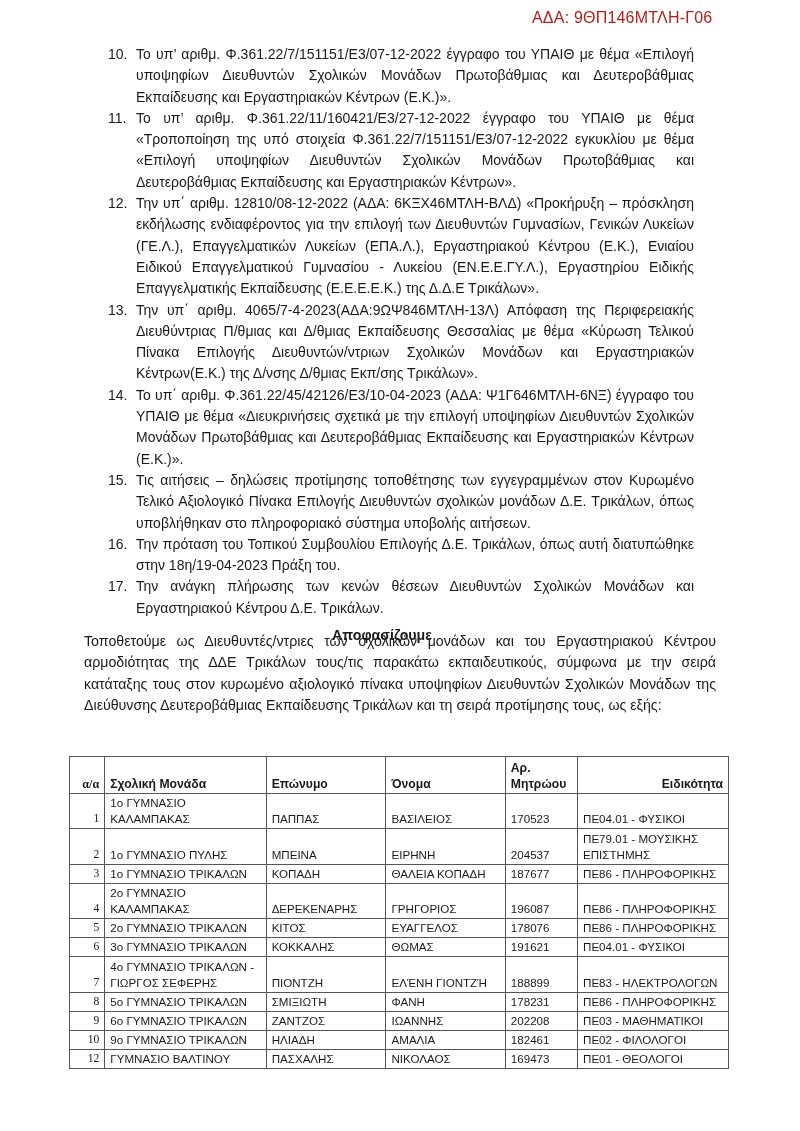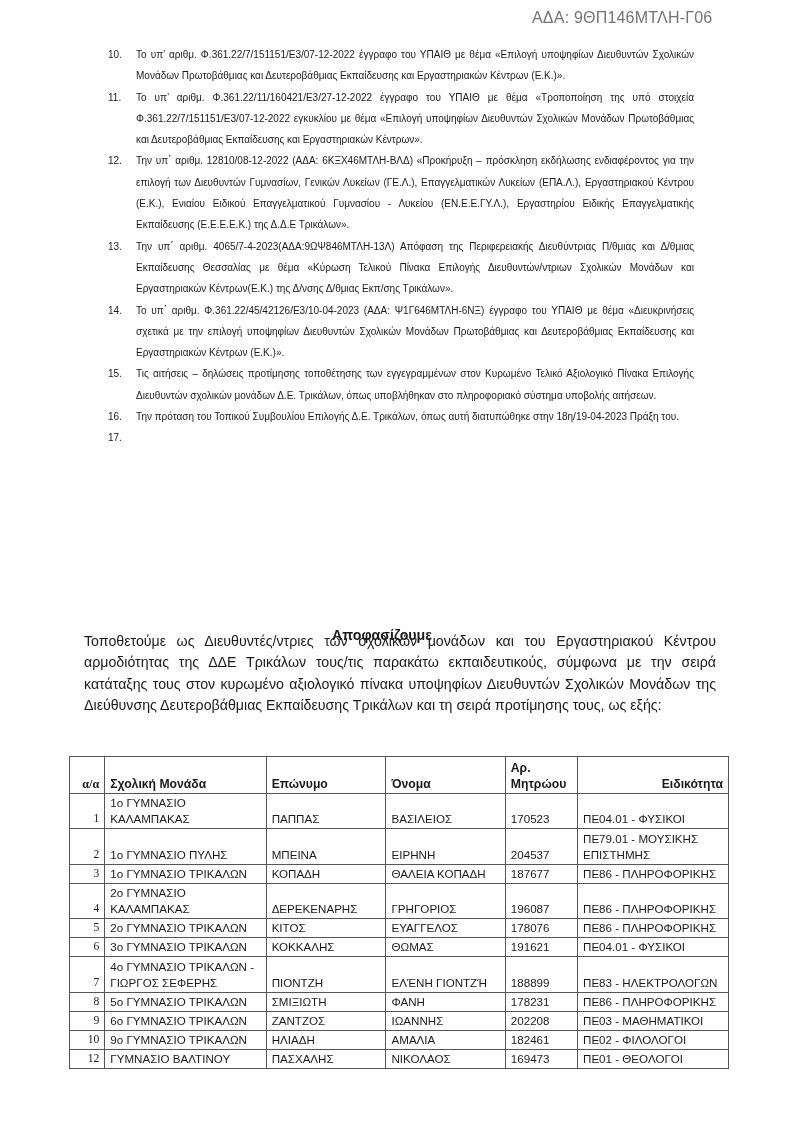--- a/index.html
+++ b/index.html
@@ -2,26 +2,26 @@
 <html><head>
 <meta charset="utf-8">
 <style>
   html, body { margin: 0; padding: 0; background: #ffffff; }
   body {
     width: 800px; height: 1131px; position: relative; overflow: hidden;
     font-family: "Liberation Sans", sans-serif; color: #1a1a1a;
   }
   .ada {
     position: absolute; top: 9px; left: 532px;
-    font-size: 16px; letter-spacing: 0.2px; color: #737373;
+    font-size: 16px; letter-spacing: 0.2px; color: #b91c1c;
   }
   .items {
     position: absolute; top: 44px; left: 108px; width: 586px;
     margin: 0; padding: 0; list-style: none;
-    font-size: 10px; line-height: 21.3px;
+    font-size: 14px; line-height: 21.3px;
   }
   .items li { position: relative; padding-left: 28px; text-align: justify; }
   .items li .num { position: absolute; left: 0; top: 0; }
   .heading {
     position: absolute; top: 627px; left: 0; width: 764px; text-align: center;
     font-weight: bold; font-size: 14.2px;
   }
   .intro {
     position: absolute; top: 631px; left: 84px; width: 632px;
     font-size: 14.2px; line-height: 21.3px; text-align: justify;
@@ -49,21 +49,21 @@
 <div class="ada">ΑΔΑ: 9ΘΠ146ΜΤΛΗ-Γ06</div>
 
 <ol class="items">
   <li><span class="num">10.</span><span>Το υπ’ αριθμ. Φ.361.22/7/151151/Ε3/07-12-2022 έγγραφο του ΥΠΑΙΘ με θέμα «Επιλογή υποψηφίων Διευθυντών Σχολικών Μονάδων Πρωτοβάθμιας και Δευτεροβάθμιας Εκπαίδευσης και Εργαστηριακών Κέντρων (Ε.Κ.)».</span></li>
   <li><span class="num">11.</span><span>Το υπ’ αριθμ. Φ.361.22/11/160421/Ε3/27-12-2022 έγγραφο του ΥΠΑΙΘ με θέμα «Τροποποίηση της υπό στοιχεία Φ.361.22/7/151151/Ε3/07-12-2022 εγκυκλίου με θέμα «Επιλογή υποψηφίων Διευθυντών Σχολικών Μονάδων Πρωτοβάθμιας και Δευτεροβάθμιας Εκπαίδευσης και Εργαστηριακών Κέντρων».</span></li>
   <li><span class="num">12.</span><span>Την υπ΄ αριθμ. 12810/08-12-2022 (ΑΔΑ: 6ΚΞΧ46ΜΤΛΗ-ΒΛΔ) «Προκήρυξη – πρόσκληση εκδήλωσης ενδιαφέροντος για την επιλογή των Διευθυντών Γυμνασίων, Γενικών Λυκείων (ΓΕ.Λ.), Επαγγελματικών Λυκείων (ΕΠΑ.Λ.),  Εργαστηριακού Κέντρου (Ε.Κ.), Ενιαίου Ειδικού Επαγγελματικού Γυμνασίου - Λυκείου (ΕΝ.Ε.Ε.ΓΥ.Λ.), Εργαστηρίου Ειδικής Επαγγελματικής Εκπαίδευσης (Ε.Ε.Ε.Ε.Κ.) της Δ.Δ.Ε Τρικάλων».</span></li>
   <li><span class="num">13.</span><span>Την υπ΄ αριθμ. 4065/7-4-2023(ΑΔΑ:9ΩΨ846ΜΤΛΗ-13Λ) Απόφαση της Περιφερειακής Διευθύντριας Π/θμιας και Δ/θμιας Εκπαίδευσης Θεσσαλίας με θέμα «Κύρωση Τελικού Πίνακα Επιλογής Διευθυντών/ντριων Σχολικών Μονάδων και Εργαστηριακών Κέντρων(Ε.Κ.) της Δ/νσης Δ/θμιας Εκπ/σης Τρικάλων».</span></li>
   <li><span class="num">14.</span><span>Το υπ΄ αριθμ.  Φ.361.22/45/42126/Ε3/10-04-2023 (ΑΔΑ: Ψ1Γ646ΜΤΛΗ-6ΝΞ) έγγραφο του ΥΠΑΙΘ με θέμα «Διευκρινήσεις σχετικά με την επιλογή υποψηφίων Διευθυντών Σχολικών Μονάδων Πρωτοβάθμιας και Δευτεροβάθμιας Εκπαίδευσης και Εργαστηριακών Κέντρων (Ε.Κ.)».</span></li>
   <li><span class="num">15.</span><span>Τις αιτήσεις – δηλώσεις προτίμησης τοποθέτησης των εγγεγραμμένων στον Κυρωμένο Τελικό Αξιολογικό Πίνακα Επιλογής Διευθυντών σχολικών μονάδων Δ.Ε. Τρικάλων, όπως υποβλήθηκαν στο πληροφοριακό σύστημα υποβολής αιτήσεων.</span></li>
   <li><span class="num">16.</span><span>Την πρόταση του Τοπικού Συμβουλίου Επιλογής Δ.Ε. Τρικάλων, όπως αυτή διατυπώθηκε στην 18η/19-04-2023 Πράξη του.</span></li>
-  <li><span class="num">17.</span></li>
+  <li><span class="num">17.</span><span>Την ανάγκη πλήρωσης των κενών θέσεων Διευθυντών Σχολικών Μονάδων και Εργαστηριακού Κέντρου Δ.Ε. Τρικάλων.</span></li>
 </ol>
 
 <div class="heading">Αποφασίζουμε</div>
 <div class="intro">Τοποθετούμε ως Διευθυντές/ντριες των σχολικών μονάδων και του Εργαστηριακού Κέντρου αρμοδιότητας της ΔΔΕ Τρικάλων τους/τις παρακάτω εκπαιδευτικούς, σύμφωνα με την σειρά κατάταξης τους στον κυρωμένο αξιολογικό πίνακα υποψηφίων Διευθυντών Σχολικών Μονάδων της Διεύθυνσης Δευτεροβάθμιας Εκπαίδευσης Τρικάλων και τη σειρά προτίμησης τους,  ως εξής:</div>
 
 <table>
   <thead>
     <tr>
       <th class="aa">α/α</th>
       <th class="c-school">Σχολική Μονάδα</th>

